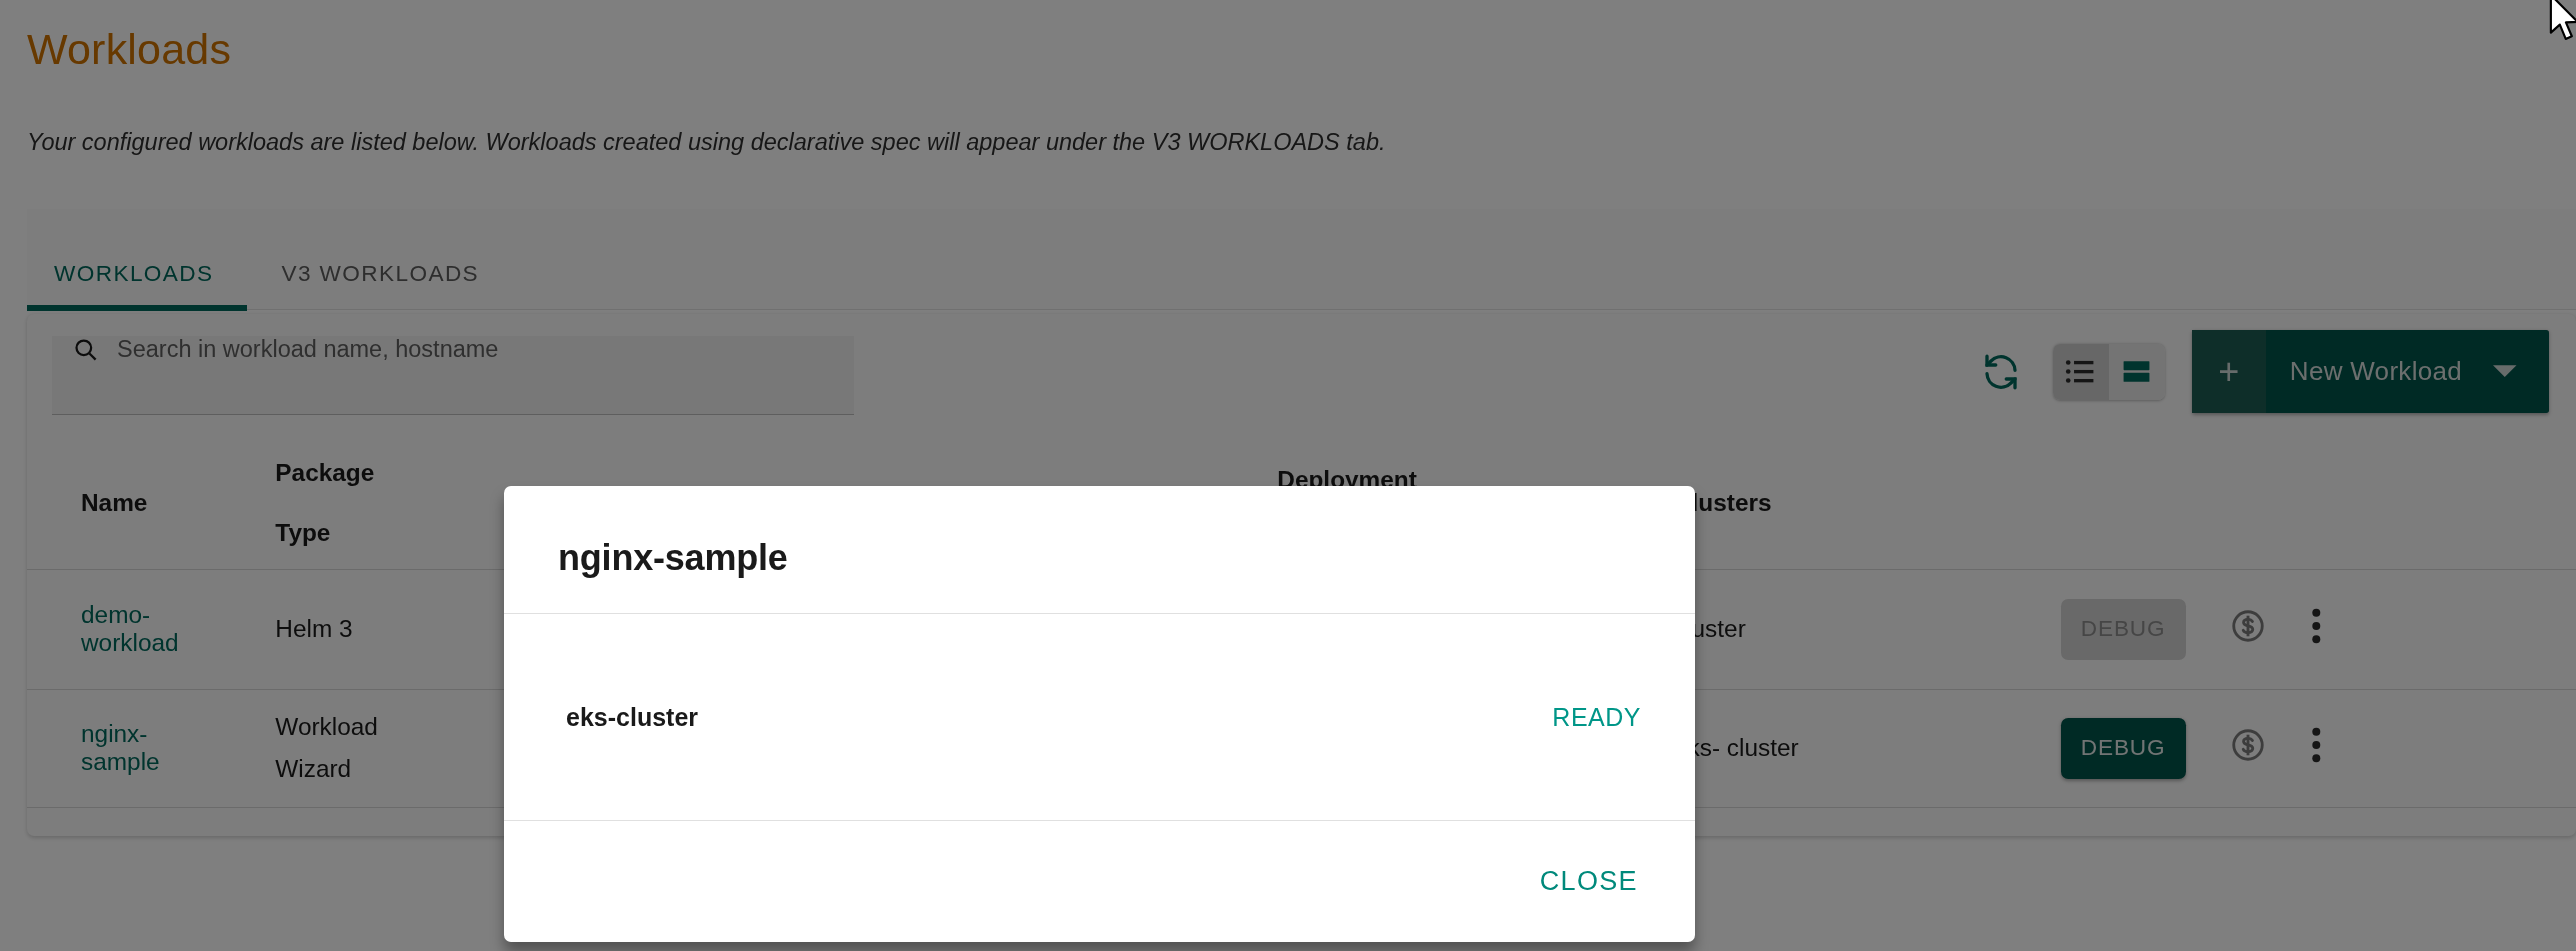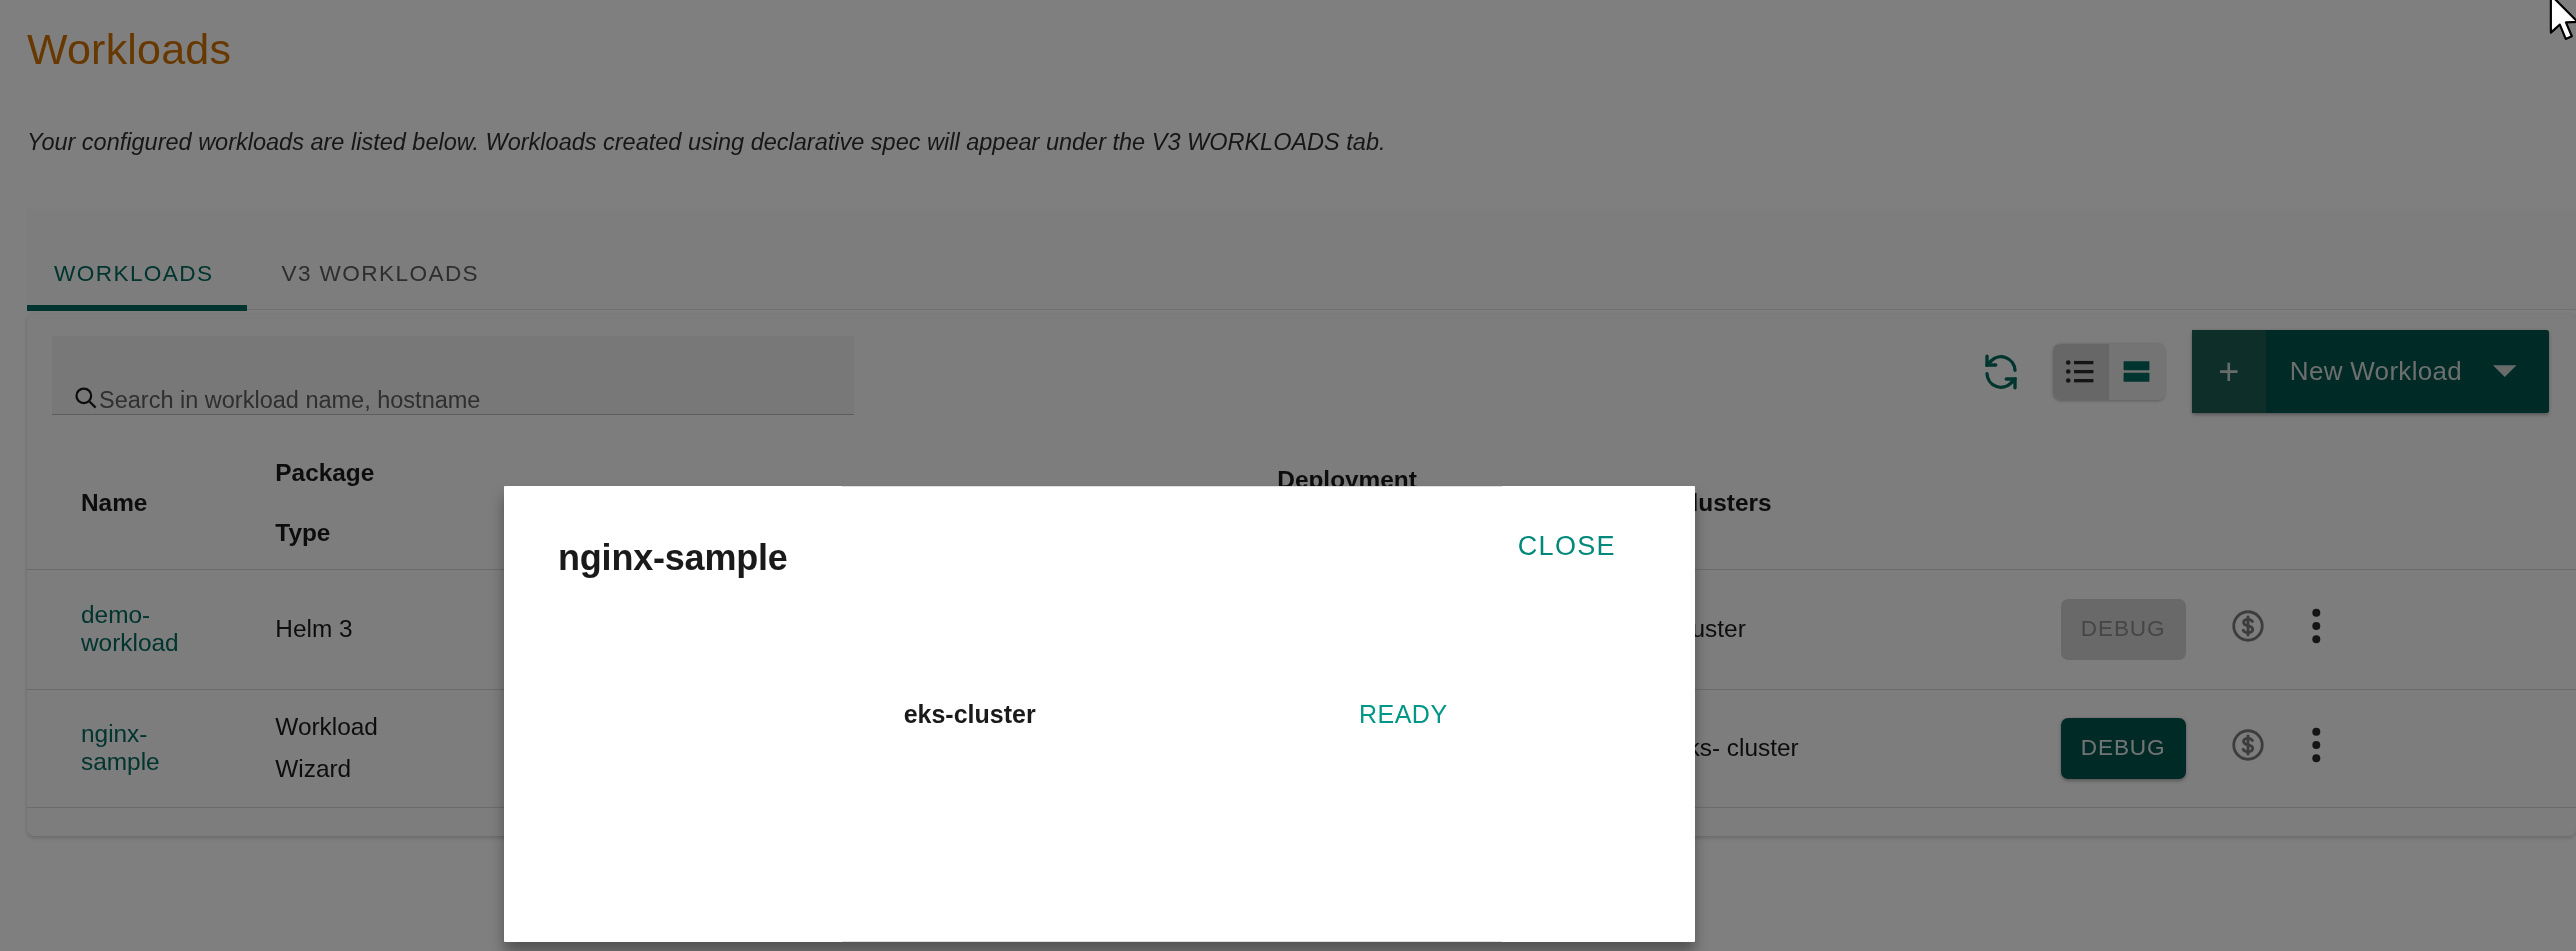--- a/index.html
+++ b/index.html
@@ -84,22 +84,23 @@
     position: relative;
     height: 125px;
   }
   #search-box {
     position: absolute;
     left: 25px; top: 21.7px;
     width: 802px; height: 79px;
     background: #f0f0f0;
     border-bottom: 0.9px solid #bdbdbd;
     display: flex;
-    align-items: flex-end;
+    align-items: flex-start;
     padding: 0 20px;
+    gap: 18px;
   }
   #search-input {
     background: transparent;
     border: none;
     outline: none;
     font-size: 23.5px;
     color: #4a4a4a;
     width: 100%;
     font-family: "Liberation Sans", sans-serif;
   }
@@ -211,25 +212,25 @@
   #scrim {
     position: absolute; inset: 0;
     background: rgba(0,0,0,0.5);
     z-index: 50;
   }
   #modal {
     position: absolute;
     left: 504px; top: 486px;
     width: 1191px; height: 456px;
     background: #ffffff;
-    border-radius: 1px;
+    border-radius: 7px;
     box-shadow: 0 10px 13.5px rgba(0,0,0,0.35);
     z-index: 60;
     display: flex;
-    flex-direction: row;
+    flex-direction: column;
     overflow: hidden;
   }
   #modal-header { padding: 51px 54px 34px 54px; }
   #modal-title {
     font-size: 36px;
     font-weight: 700;
     color: #1a1a1a;
     letter-spacing: -0.2px;
   }
   #modal-substatus {
@@ -251,21 +252,21 @@
     padding: 0 54px;
   }
   #modal-body .cluster-name { font-size: 25px; font-weight: 700; color: #1a1a1a; margin-left: 8px; }
   #modal-body .cluster-state { font-size: 25px; color: #009688; letter-spacing: 0.5px; }
 
   #modal-footer {
     height: 121px;
     display: flex;
     align-items: center;
     justify-content: flex-end;
-    padding-right: 63px;
+    padding-right: 41px;
   }
   #modal-close-btn {
     background: none; border: none;
     color: #00897b;
     font-size: 27px;
     letter-spacing: 1.3px;
     cursor: pointer;
     padding: 12.6px 16.2px;
     font-family: "Liberation Sans", sans-serif;
   }

